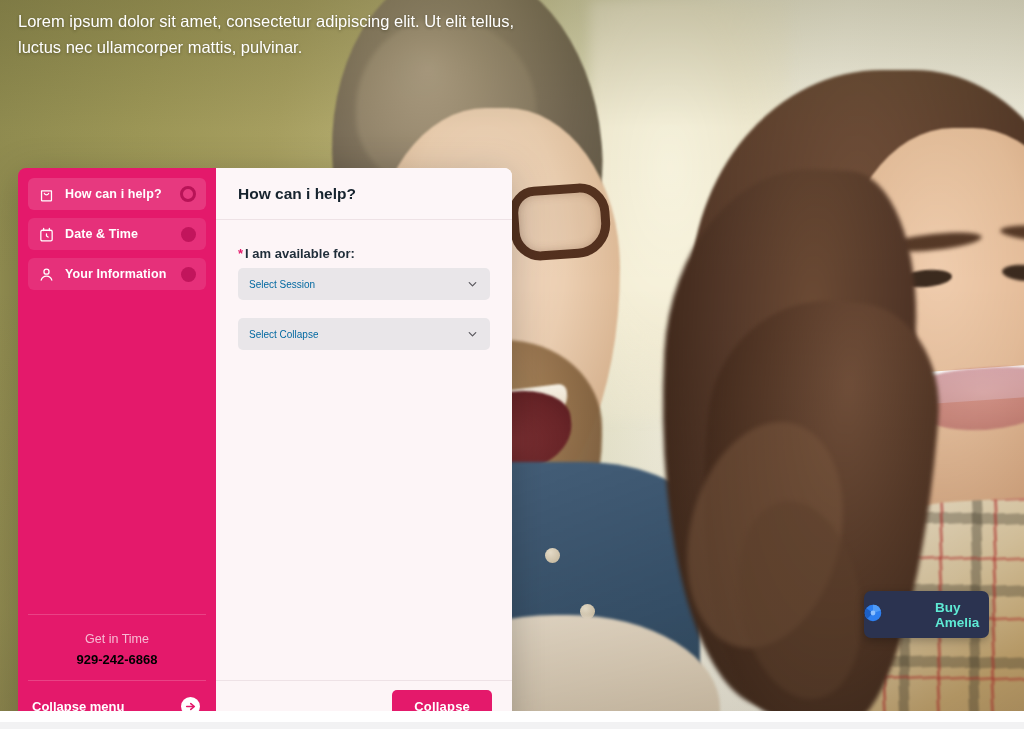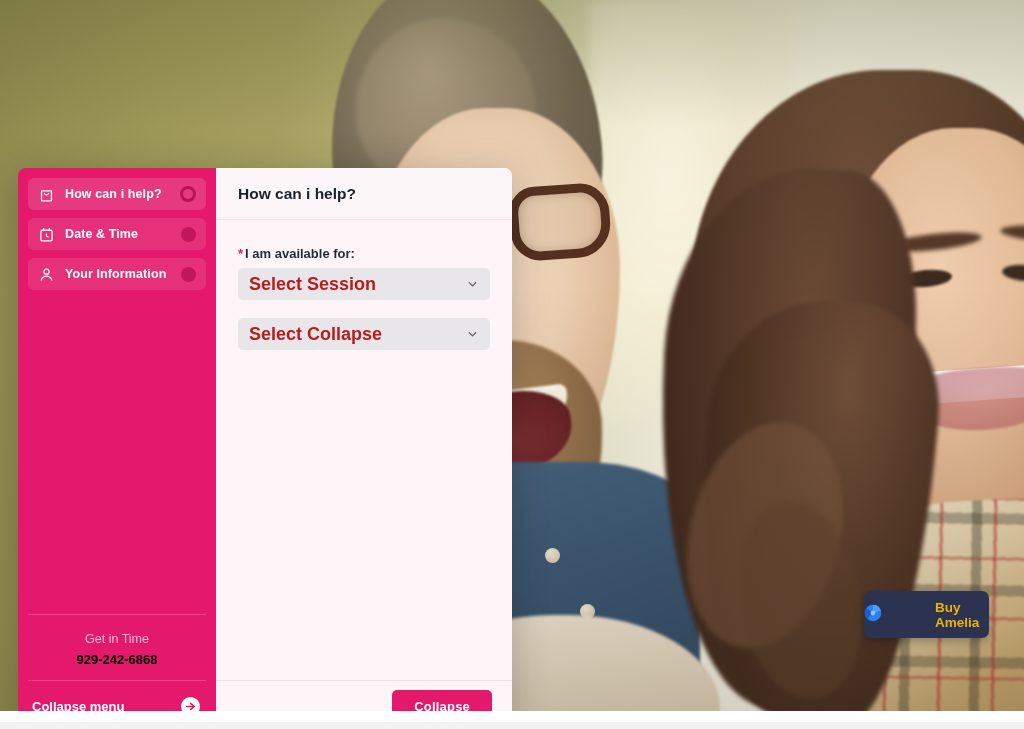--- a/index.html
+++ b/index.html
@@ -423,26 +423,25 @@
     position: relative;
     height: 32px;
     background: #e9e6e9;
     border-radius: 5px;
     display: flex;
     align-items: center;
     padding: 0 30px 0 11px;
     cursor: pointer;
   }
   .select-value {
-    font-size: 18px;
-    color: #b91c1c;
+    font-size: 10px;
+    color: #0369a1;
     white-space: nowrap;
     overflow: hidden;
     text-overflow: ellipsis;
-    font-weight: bold;
   }
   .select-caret {
     position: absolute;
     right: 11px; top: 50%;
     transform: translateY(-50%);
     display: flex;
   }
   .panel-footer {
     height: 52px;
     border-top: 1px solid #eee2e6;
@@ -473,21 +472,21 @@
     background: #2b3350;
     border-radius: 7px;
     display: flex;
     align-items: center;
     justify-content: center;
     gap: 9px;
     cursor: pointer;
     box-shadow: 0 3px 10px rgba(0,0,0,.28);
   }
   .buy-label {
-    color: #eab308;
+    color: #5eead4;
     font-size: 13.5px;
     font-weight: 700;
     padding-left: 44px;
   }
 
   
   .band-white {
     position: absolute;
     left: 0; top: 711px;
     width: 1024px; height: 11px;
@@ -534,20 +533,21 @@
     <div class="woman-teeth"></div>
     <div class="woman-mouth" style="opacity:.55"></div>
     <div class="scarf"></div>
     <div class="woman-hair-left"></div>
     <div class="woman-hair-front"></div>
     <div class="hair-strand" style="left:690px; top:420px; width:150px; height:230px; background:#7a573e; transform:rotate(14deg);"></div>
     <div class="hair-strand" style="left:740px; top:500px; width:120px; height:200px; background:#5e402c; transform:rotate(-10deg);"></div>
 
     <div class="hero-vignette"></div>
 
+    <div class="hero-text">Lorem ipsum dolor sit amet, consectetur adipiscing elit. Ut elit tellus, luctus nec ullamcorper mattis, pulvinar.</div>
   </div>
 
   <div class="booking">
 
     <div class="sidebar">
 
       <div class="step active">
         <span class="step-icon">
           <svg width="17" height="17" viewBox="0 0 24 24" fill="none" stroke="#ffffff" stroke-width="1.8" stroke-linecap="round" stroke-linejoin="round">
             <path d="M5 7h14v13a1 1 0 0 1-1 1H6a1 1 0 0 1-1-1V7z"></path>

